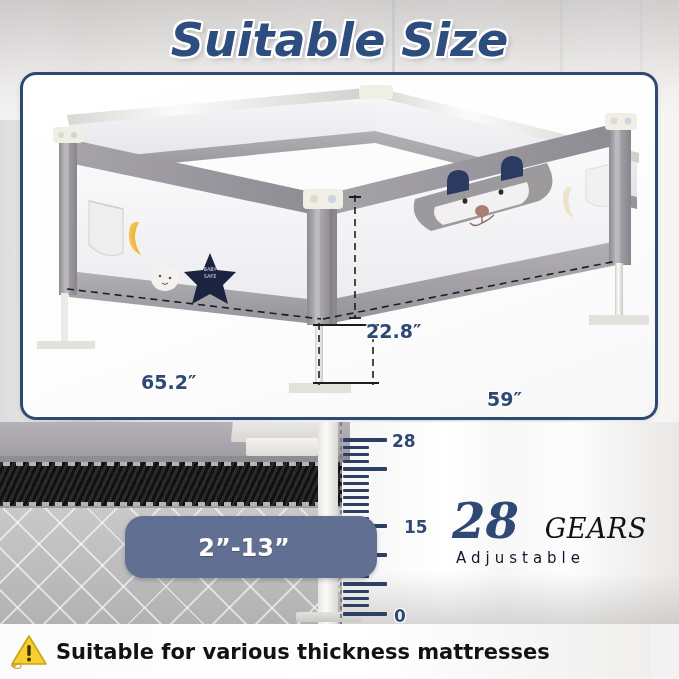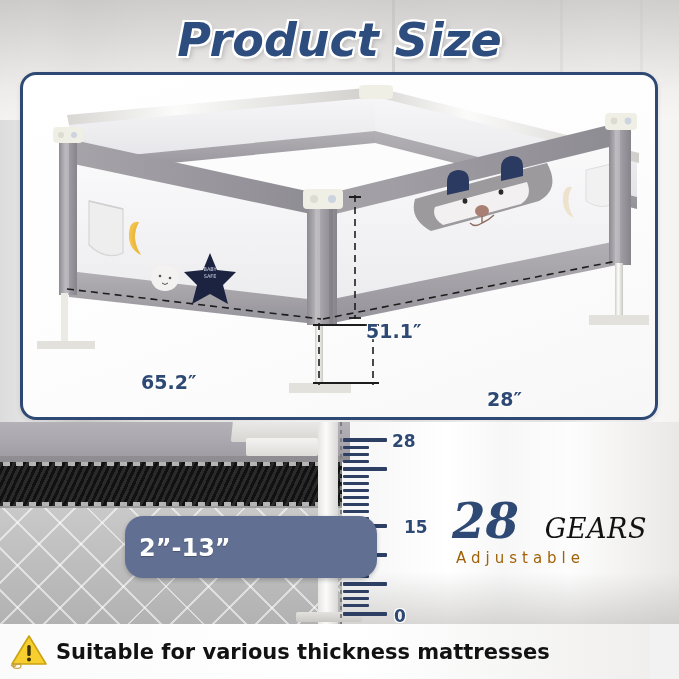--- a/index.html
+++ b/index.html
@@ -172,21 +172,21 @@
     display:flex;flex-direction:column;justify-content:center;
     padding:0 14px;box-sizing:border-box;
   }
   .adj-line1{
     font-family:"DejaVu Sans", sans-serif;
     font-weight:bold;font-size:19px;letter-spacing:.4px;
     text-shadow:0 1px 1px rgba(0,0,0,.25);
   }
   .adj-line2{
     font-family:"DejaVu Sans", sans-serif;
-    font-weight:bold;font-size:24px;text-align:left;
+    font-weight:bold;font-size:24px;text-align:center;
     margin-top:1px;padding-right:14px;
     text-shadow:0 1px 1px rgba(0,0,0,.25);
   }
 
   
   .gears{
     position:absolute;left:452px;top:497px;width:220px;
   }
   .gears-row{display:flex;align-items:baseline;}
   .gears-num{
@@ -194,21 +194,21 @@
     font-weight:bold;font-style:italic;font-size:48px;color:#2e4a74;
     line-height:1;
   }
   .gears-word{
     font-family:"DejaVu Serif", serif;
     font-weight:normal;font-style:italic;font-size:27px;color:#121212;
     margin-left:26px;letter-spacing:.5px;
   }
   .gears-sub{
     font-family:"DejaVu Sans", sans-serif;
-    font-size:15px;color:#a16207;letter-spacing:5px;
+    font-size:15px;color:#0f172a;letter-spacing:5px;
     margin-top:4px;margin-left:4px;
   }
 
   
   .caption-bar{
     position:absolute;left:0;top:624px;width:650px;height:55px;
     background:linear-gradient(90deg,#fbfbfb 0%,#ffffff 55%,#f0efee 100%);
     display:flex;align-items:center;
   }
   .warn-icon{margin-left:8px;margin-right:6px;flex:none;}
@@ -222,21 +222,21 @@
 <body>
 
 <div id="stage">
 
   <div class="top-bg"></div>
   <div class="top-bg-soft"></div>
   <div class="curtain-line" style="left:392px;"></div>
   <div class="curtain-line" style="left:560px;opacity:.5;"></div>
   <div class="curtain-line" style="left:640px;opacity:.4;"></div>
 
-  <div class="title">Product Size</div>
+  <div class="title">Suitable Size</div>
 
   <div class="panel">
 
     <svg class="rail-svg" width="632" height="342" viewBox="0 0 632 342">
       <defs>
         <linearGradient id="gFrame" x1="0" y1="0" x2="0" y2="1">
           <stop offset="0" stop-color="#b2b0b4"></stop>
           <stop offset="1" stop-color="#95939a"></stop>
         </linearGradient>
         <linearGradient id="gFrameL" x1="0" y1="0" x2="1" y2="0">
@@ -386,22 +386,22 @@
 
       <g stroke="#1d1d1d" stroke-width="1.8" fill="none">
         <line x1="326" y1="122" x2="338" y2="122"></line>
         <line x1="326" y1="243" x2="338" y2="243"></line>
         <line x1="290" y1="250" x2="356" y2="250" stroke-dasharray="0"></line>
         <line x1="290" y1="308" x2="356" y2="308" stroke-dasharray="0"></line>
       </g>
     </svg>
 
     <div class="dim" id="dim-length">65.2″</div>
-    <div class="dim" id="dim-width">28″</div>
-    <div class="dim" id="dim-height">51.1″</div>
+    <div class="dim" id="dim-width">59″</div>
+    <div class="dim" id="dim-height">22.8″</div>
 
   </div>
 
   <div class="bottom-photo">
     <div class="bp-bg"></div>
     <div class="bp-shadowbar"></div>
 
     <div class="bedframe"></div>
     <div class="bedframe-edge"></div>
     <div class="mattress-band"></div>

